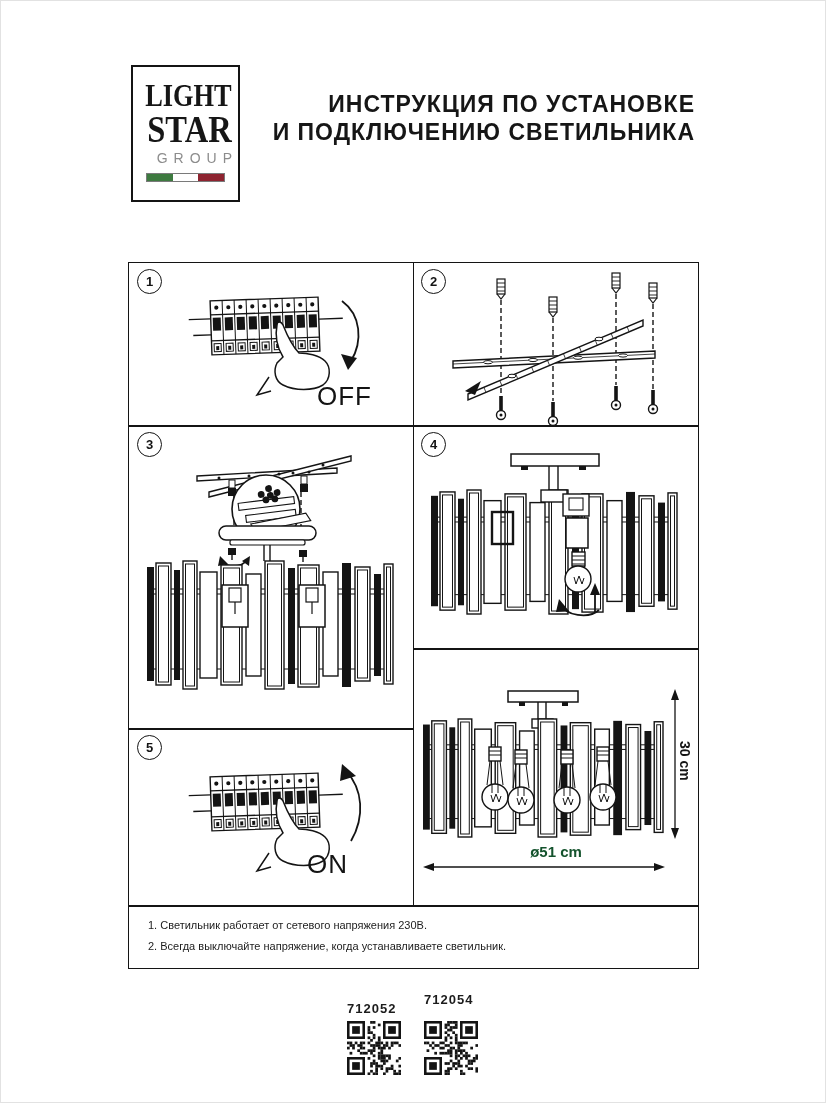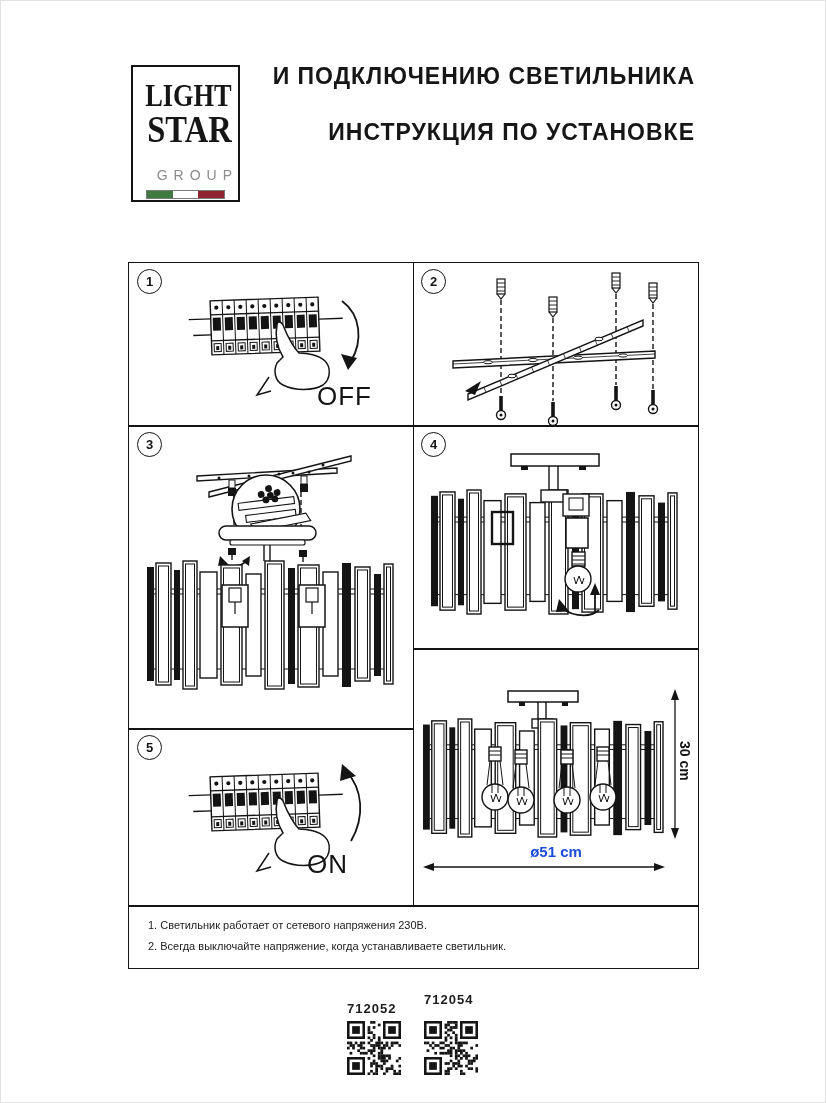--- a/index.html
+++ b/index.html
@@ -6,38 +6,38 @@
   body{
     width:826px;height:1103px;position:relative;background:#fff;
     font-family:"Liberation Sans",sans-serif;color:#111;overflow:hidden;
     box-shadow: inset 0 0 0 1px #e2e2e2;
   }
   .abs{position:absolute;}
   
   .logo-box{left:131px;top:65px;width:105px;height:133px;border:2px solid #141414;text-align:right;background:#fff;}
   .logo-light{margin-top:14px;font-family:"Liberation Serif",serif;font-weight:700;font-size:30px;line-height:30px;transform:scaleX(.88) scaleY(1.05);color:#161616;}
   .logo-star{font-family:"Liberation Serif",serif;font-weight:700;font-size:37px;line-height:36px;transform:scaleX(.88) scaleY(1.05);color:#161616;}
-  .logo-group{margin-top:20px;font-size:14px;letter-spacing:6px;color:#8c8c8c;text-indent:6px;}
+  .logo-group{margin-top:3px;font-size:14px;letter-spacing:6px;color:#8c8c8c;text-indent:6px;}
   .logo-flag{margin:7px auto 0 auto;width:77px;height:7px;border:1px solid #7a7a7a;display:flex;}
   .logo-flag span{flex:1;height:100%;}
   
   .title-block{right:131px;top:62px;text-align:right;}
   .t-series{font-weight:700;font-size:23px;letter-spacing:.5px;line-height:29px;color:#161616;}
   .t-main{margin-top:28px;font-weight:700;font-size:23px;letter-spacing:1px;line-height:28px;color:#161616;}
   
   .grid{left:128px;top:262px;width:569px;height:705px;border:1.5px solid #141414;background:#fff;}
   .gl{position:absolute;background:#141414;}
   .panel-svg{position:absolute;}
   .step-num{
     position:absolute;width:23px;height:23px;border:1.4px solid #141414;border-radius:50%;
     font-size:13px;font-weight:700;line-height:23px;text-align:center;color:#141414;background:#fff;
   }
   .switch-label{position:absolute;font-size:26px;letter-spacing:1px;color:#141414;}
   .dim-v{position:absolute;writing-mode:vertical-rl;font-size:14px;font-weight:700;color:#141414;}
-  .dim-h{position:absolute;width:166px;text-align:center;font-size:15px;font-weight:700;color:#1d4ed8;}
+  .dim-h{position:absolute;width:166px;text-align:center;font-size:15px;font-weight:700;color:#14532d;}
   .notes{position:absolute;left:0;top:643px;width:569px;height:62px;padding:11px 0 0 19px;box-sizing:border-box;}
   .notes p{margin:0 0 4px 0;font-size:11px;line-height:17px;color:#1c1c1c;}
   
   .article-code{position:absolute;width:54px;font-size:13px;font-weight:700;letter-spacing:1px;color:#1c1c1c;}
   .qr{position:absolute;width:54px;height:54px;}
 </style>
 </head>
 <body>
 
 <div class="abs logo-box">
@@ -45,22 +45,22 @@
   <div class="logo-star">STAR</div>
   <div class="logo-group">GROUP</div>
   <div class="logo-flag">
     <span id="flag-g" style="background: rgb(62, 122, 64);"></span>
     <span id="flag-w" style="background: rgb(255, 255, 255);"></span>
     <span id="flag-r" style="background: rgb(142, 36, 48);"></span>
   </div>
 </div>
 
 <div class="abs title-block">
+  <div class="t-main">ИНСТРУКЦИЯ ПО УСТАНОВКЕ</div>
   <div class="t-main" style="margin-top:0;">И ПОДКЛЮЧЕНИЮ СВЕТИЛЬНИКА</div>
-  <div class="t-main">ИНСТРУКЦИЯ ПО УСТАНОВКЕ</div>
 </div>
 
 <div class="abs grid">
 
   <div class="gl" style="left:283.5px;top:0;width:1.5px;height:643px;"></div>
   <div class="gl" style="left:0;top:162px;width:569px;height:1.5px;"></div>
   <div class="gl" style="left:284px;top:385px;width:285px;height:1.5px;"></div>
   <div class="gl" style="left:0;top:465px;width:284px;height:1.5px;"></div>
   <div class="gl" style="left:0;top:642px;width:569px;height:1.5px;"></div>
 

